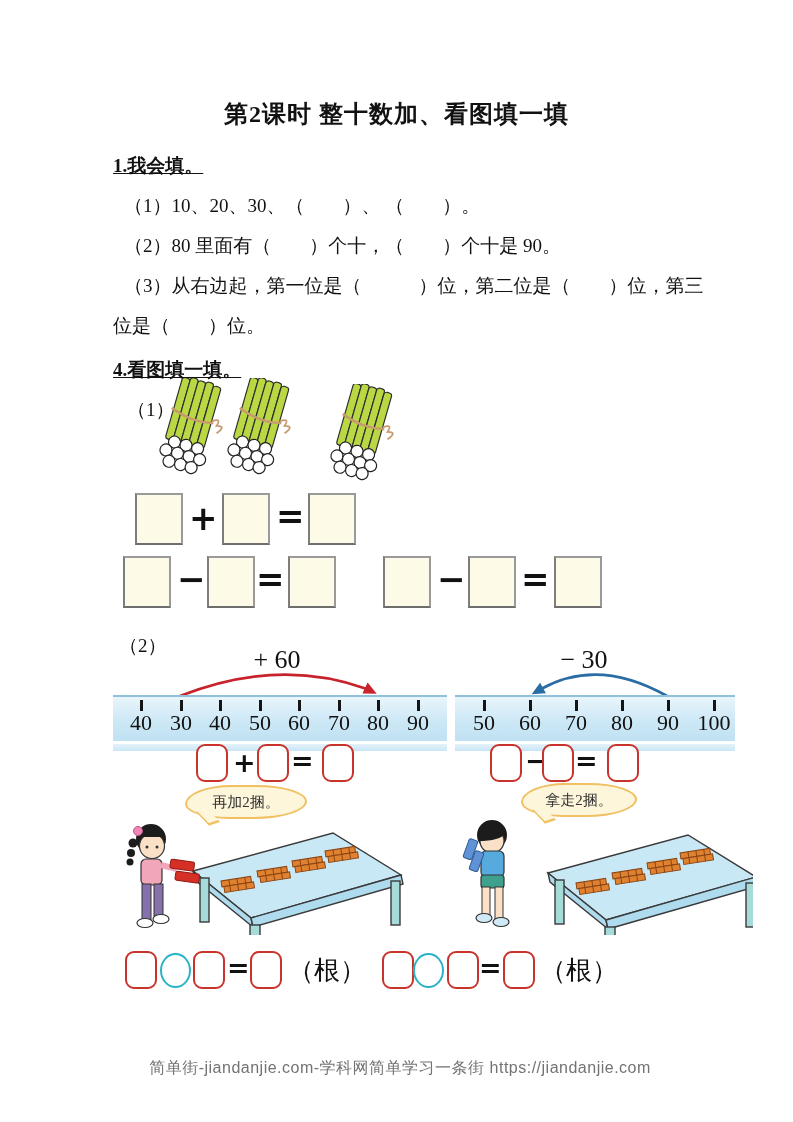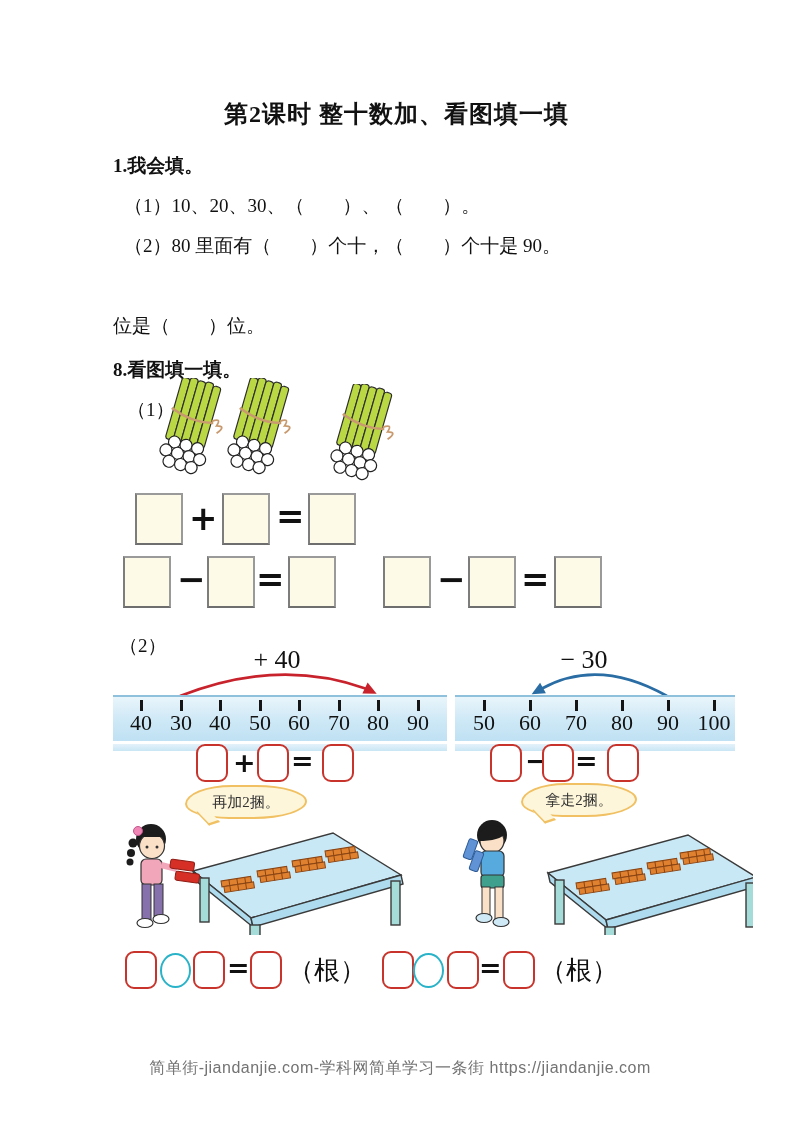--- a/index.html
+++ b/index.html
@@ -1,21 +1,21 @@
 <!DOCTYPE html>
 <html><head>
 <meta charset="utf-8">
 <style>
   html,body{margin:0;padding:0;background:#fff;}
   .page{position:relative;width:793px;height:1122px;background:#ffffff;overflow:hidden;
         font-family:"Liberation Serif","DejaVu Serif",serif;color:#111;}
   .abs{position:absolute;}
   .title{width:100%;text-align:center;font-size:24px;font-weight:bold;letter-spacing:1px;}
   .bodyline{font-size:19px;white-space:nowrap;}
-  .heading{font-size:19px;font-weight:bold;}
+  .heading{font-size:19px;font-weight:bold;text-decoration:underline;}
   
   .cream-box{width:44px;height:48px;background:#fdfbe8;border:2px solid #9a9a9a;
              border-bottom-color:#6e6e6e;border-left-color:#7d7d7d;}
   .op-big{font-size:34px;font-weight:bold;line-height:50px;font-family:"DejaVu Sans",sans-serif;}
   
   .nl-band{position:absolute;left:0;width:100%;height:44px;border-top:2px solid #8fc0dc;
            background:linear-gradient(#e9f5fb,#cde8f6 55%,#bfe1f3);}
   .nl-under{position:absolute;left:0;width:100%;height:7px;background:linear-gradient(#e4f2fa,#c9e6f5);}
   .tick{position:absolute;top:3px;width:3px;height:11px;background:#151515;}
   .nl-num{position:absolute;top:13px;transform:translateX(-50%);font-size:22px;}
@@ -38,23 +38,24 @@
 </head>
 <body>
 
 <div class="page">
 
   <div class="abs title" style="top:98px;left:0;">第2课时 整十数加、看图填一填</div>
 
   <div class="abs heading" style="left:113px;top:153px;">1.我会填。</div>
   <div class="abs bodyline" style="left:124px;top:193px;">（1）10、20、30、（　　）、 （　　）。</div>
   <div class="abs bodyline" style="left:124px;top:233px;">（2）80 里面有（　　）个十，（　　）个十是 90。</div>
+  <div class="abs bodyline" style="left:124px;top:273px;">（3）从右边起，第一位是（　　　）位，第二位是（　　）位，第三</div>
   <div class="abs bodyline" style="left:113px;top:313px;">位是（　　）位。</div>
 
-  <div class="abs heading" style="left:113px;top:357px;">8.看图填一填。</div>
+  <div class="abs heading" style="left:113px;top:357px;">4.看图填一填。</div>
   <div class="abs bodyline" style="left:127px;top:397px;">（1）</div>
 
   <svg class="abs" style="left:153px;top:378px;" width="76" height="100">
     <g transform="rotate(16 38 50)">
       <g fill="#b9d843" stroke="#2e2e2e" stroke-width="1.2">
         <rect x="16" y="3" width="8" height="64" rx="3"></rect>
           <rect x="24" y="1" width="8" height="66" rx="3"></rect>
         <rect x="32" y="2" width="8" height="65" rx="3"></rect>
           <rect x="40" y="1" width="8" height="66" rx="3"></rect>
         <rect x="48" y="3" width="8" height="64" rx="3"></rect>
@@ -140,21 +141,21 @@
 
   <div class="abs cream-box" style="left:383px;top:556px;"></div>
   <div class="abs op-big" style="left:437px;top:554px;">−</div>
   <div class="abs cream-box" style="left:468px;top:556px;"></div>
   <div class="abs op-big" style="left:521px;top:554px;">=</div>
   <div class="abs cream-box" style="left:554px;top:556px;"></div>
 
   <div class="abs bodyline" style="left:119px;top:633px;">（2）</div>
 
   <div class="abs" style="left:113px;top:645px;width:334px;height:106px;">
-    <div class="arc-label" style="left:119px;top:0;">+ 40</div>
+    <div class="arc-label" style="left:119px;top:0;">+ 60</div>
     <svg class="abs" style="left:0;top:10px;" width="334" height="42">
       <path d="M 67 41 Q 166 2 254 34" stroke="#c8232c" stroke-width="2.6" fill="none"></path>
       <polygon points="0,-6 13,0 0,6" transform="translate(252,33) rotate(26)" fill="#c8232c"></polygon>
     </svg>
     <div class="nl-band" style="top:50px;">
       <div class="tick" style="left:27px"></div>
         <div class="tick" style="left:67px"></div>
       <div class="tick" style="left:106px"></div>
         <div class="tick" style="left:146px"></div>
       <div class="tick" style="left:185px"></div>

